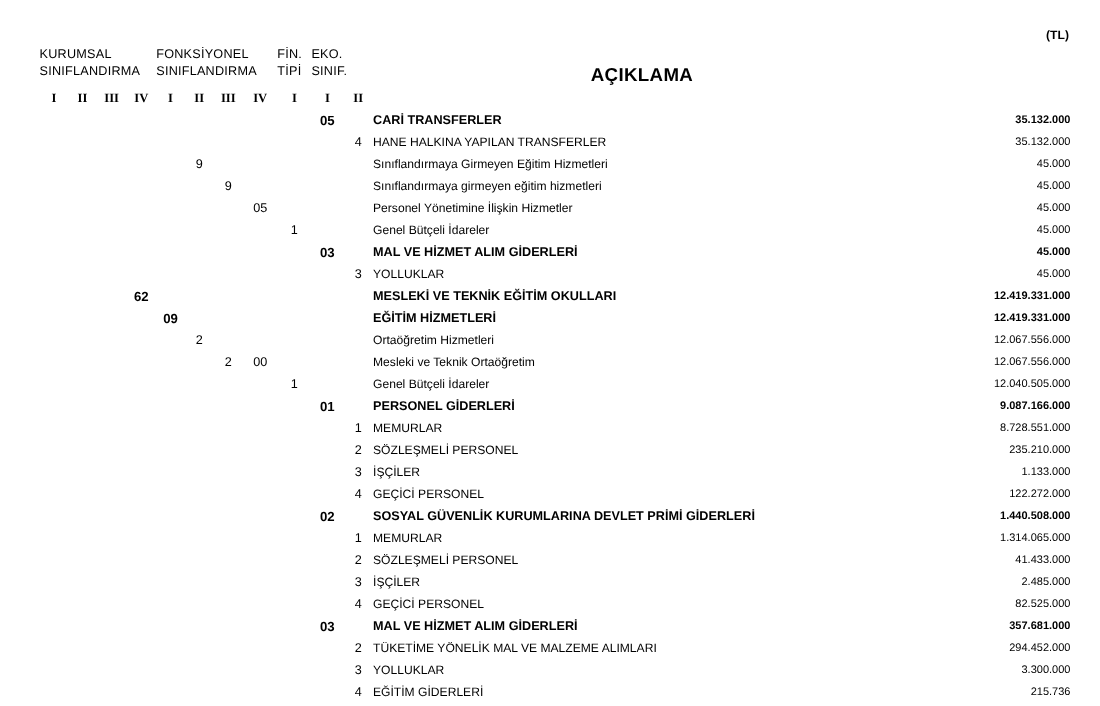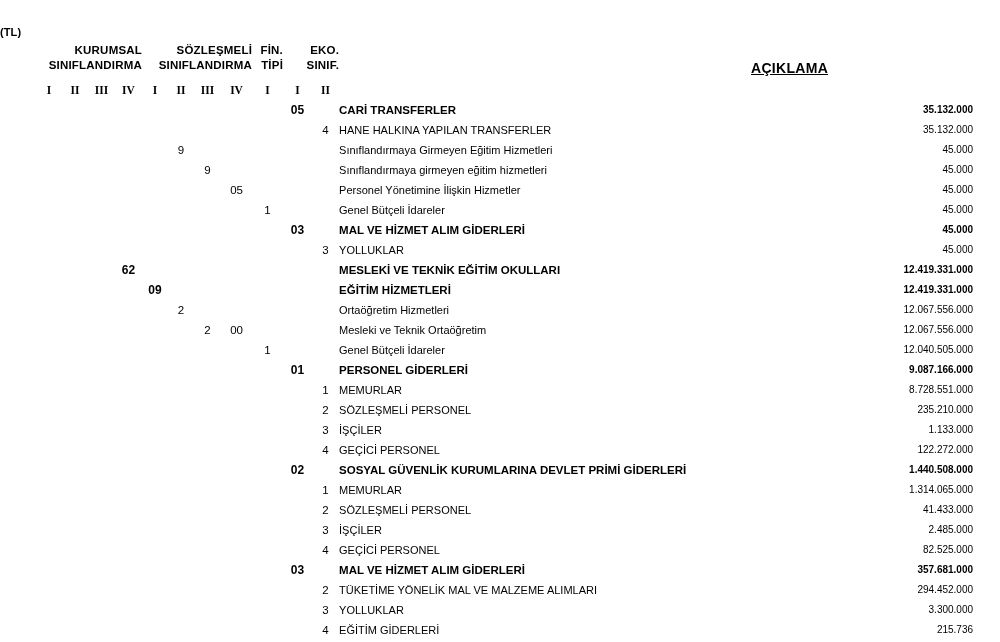--- a/index.html
+++ b/index.html
@@ -14,21 +14,21 @@
     width: 1000px; height: 642px;
     background: #ffffff;
     overflow: hidden;
   }
 
   
   #unit-label {
     position: absolute;
     left: 0; top: 26px;
     width: 972px;
-    text-align: left;
+    text-align: right;
     font-size: 11px;
     font-weight: bold;
     color: #000;
     letter-spacing: 0.1px;
   }
 
   
   #table-wrap {
     position: absolute;
     left: 36px; top: 36px;
@@ -47,43 +47,43 @@
     margin: 0;
     vertical-align: middle;
     border: 0;
   }
 
   
   .hdr-top th {
     border-top: 2px solid #000;
     border-bottom: 0;
     font-size: 11.5px;
-    font-weight: bold;
-    text-align: right;
+    font-weight: normal;
+    text-align: left;
     line-height: 15px;
     height: 44px;
     letter-spacing: 0.2px;
   }
   .hdr-rom th {
     border-top: 1px solid #000;
     border-bottom: 1.6px solid #000;
     font-size: 11.5px;
     font-weight: bold;
     text-align: center;
     height: 20px;
     font-family: "Liberation Serif", serif;
   }
   th.aciklama-head {
-    font-size: 14px;
+    font-size: 17px;
     font-weight: bold;
     letter-spacing: 0.3px;
     border-top: 2px solid #000;
     border-bottom: 1.6px solid #000;
+    text-align: center;
     vertical-align: middle;
-    text-decoration: underline;
   }
   th.amount-head {
     border-top: 2px solid #000;
     border-bottom: 1.6px solid #000;
   }
 
   
   tbody td { height: 20px; line-height: 20px; }
   td.code {
     text-align: center;
@@ -138,21 +138,21 @@
         <col style="width:145px">
       </colgroup>
 
       <thead>
         <tr class="hdr-top">
           <th colspan="4" class="outerL outerR">
             <div>KURUMSAL</div>
             <div>SINIFLANDIRMA</div>
           </th>
           <th colspan="4" class="outerR">
-            <div>SÖZLEŞMELİ</div>
+            <div>FONKSİYONEL</div>
             <div>SINIFLANDIRMA</div>
           </th>
           <th class="outerR">
             <div>FİN.</div>
             <div>TİPİ</div>
           </th>
           <th colspan="2" class="outerR">
             <div>EKO.</div>
             <div>SINIF.</div>
           </th>

